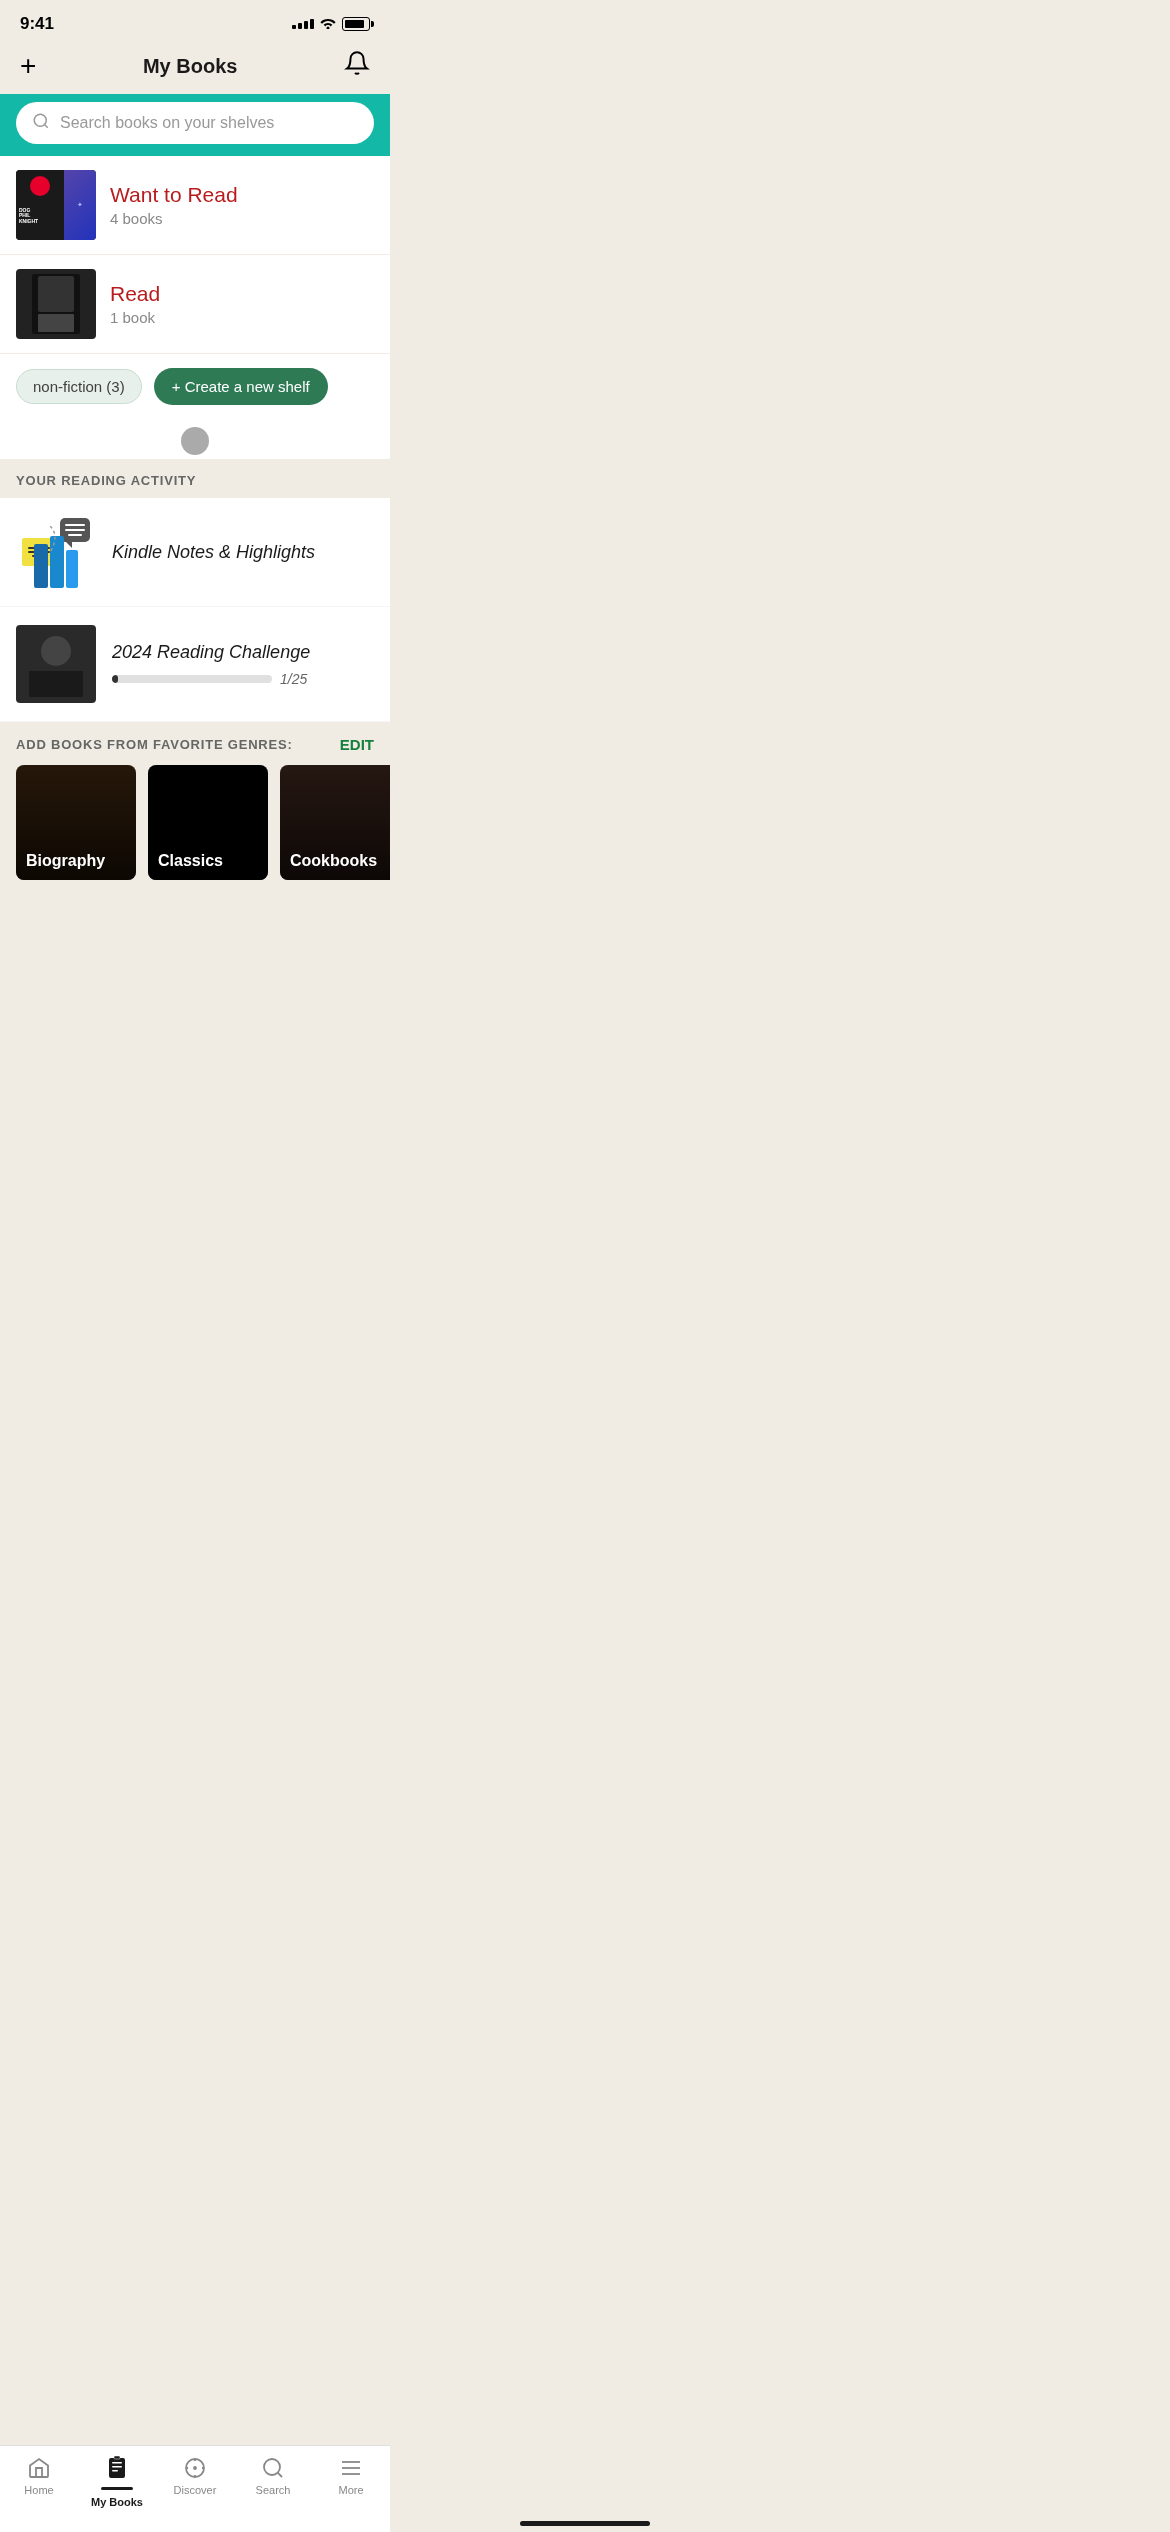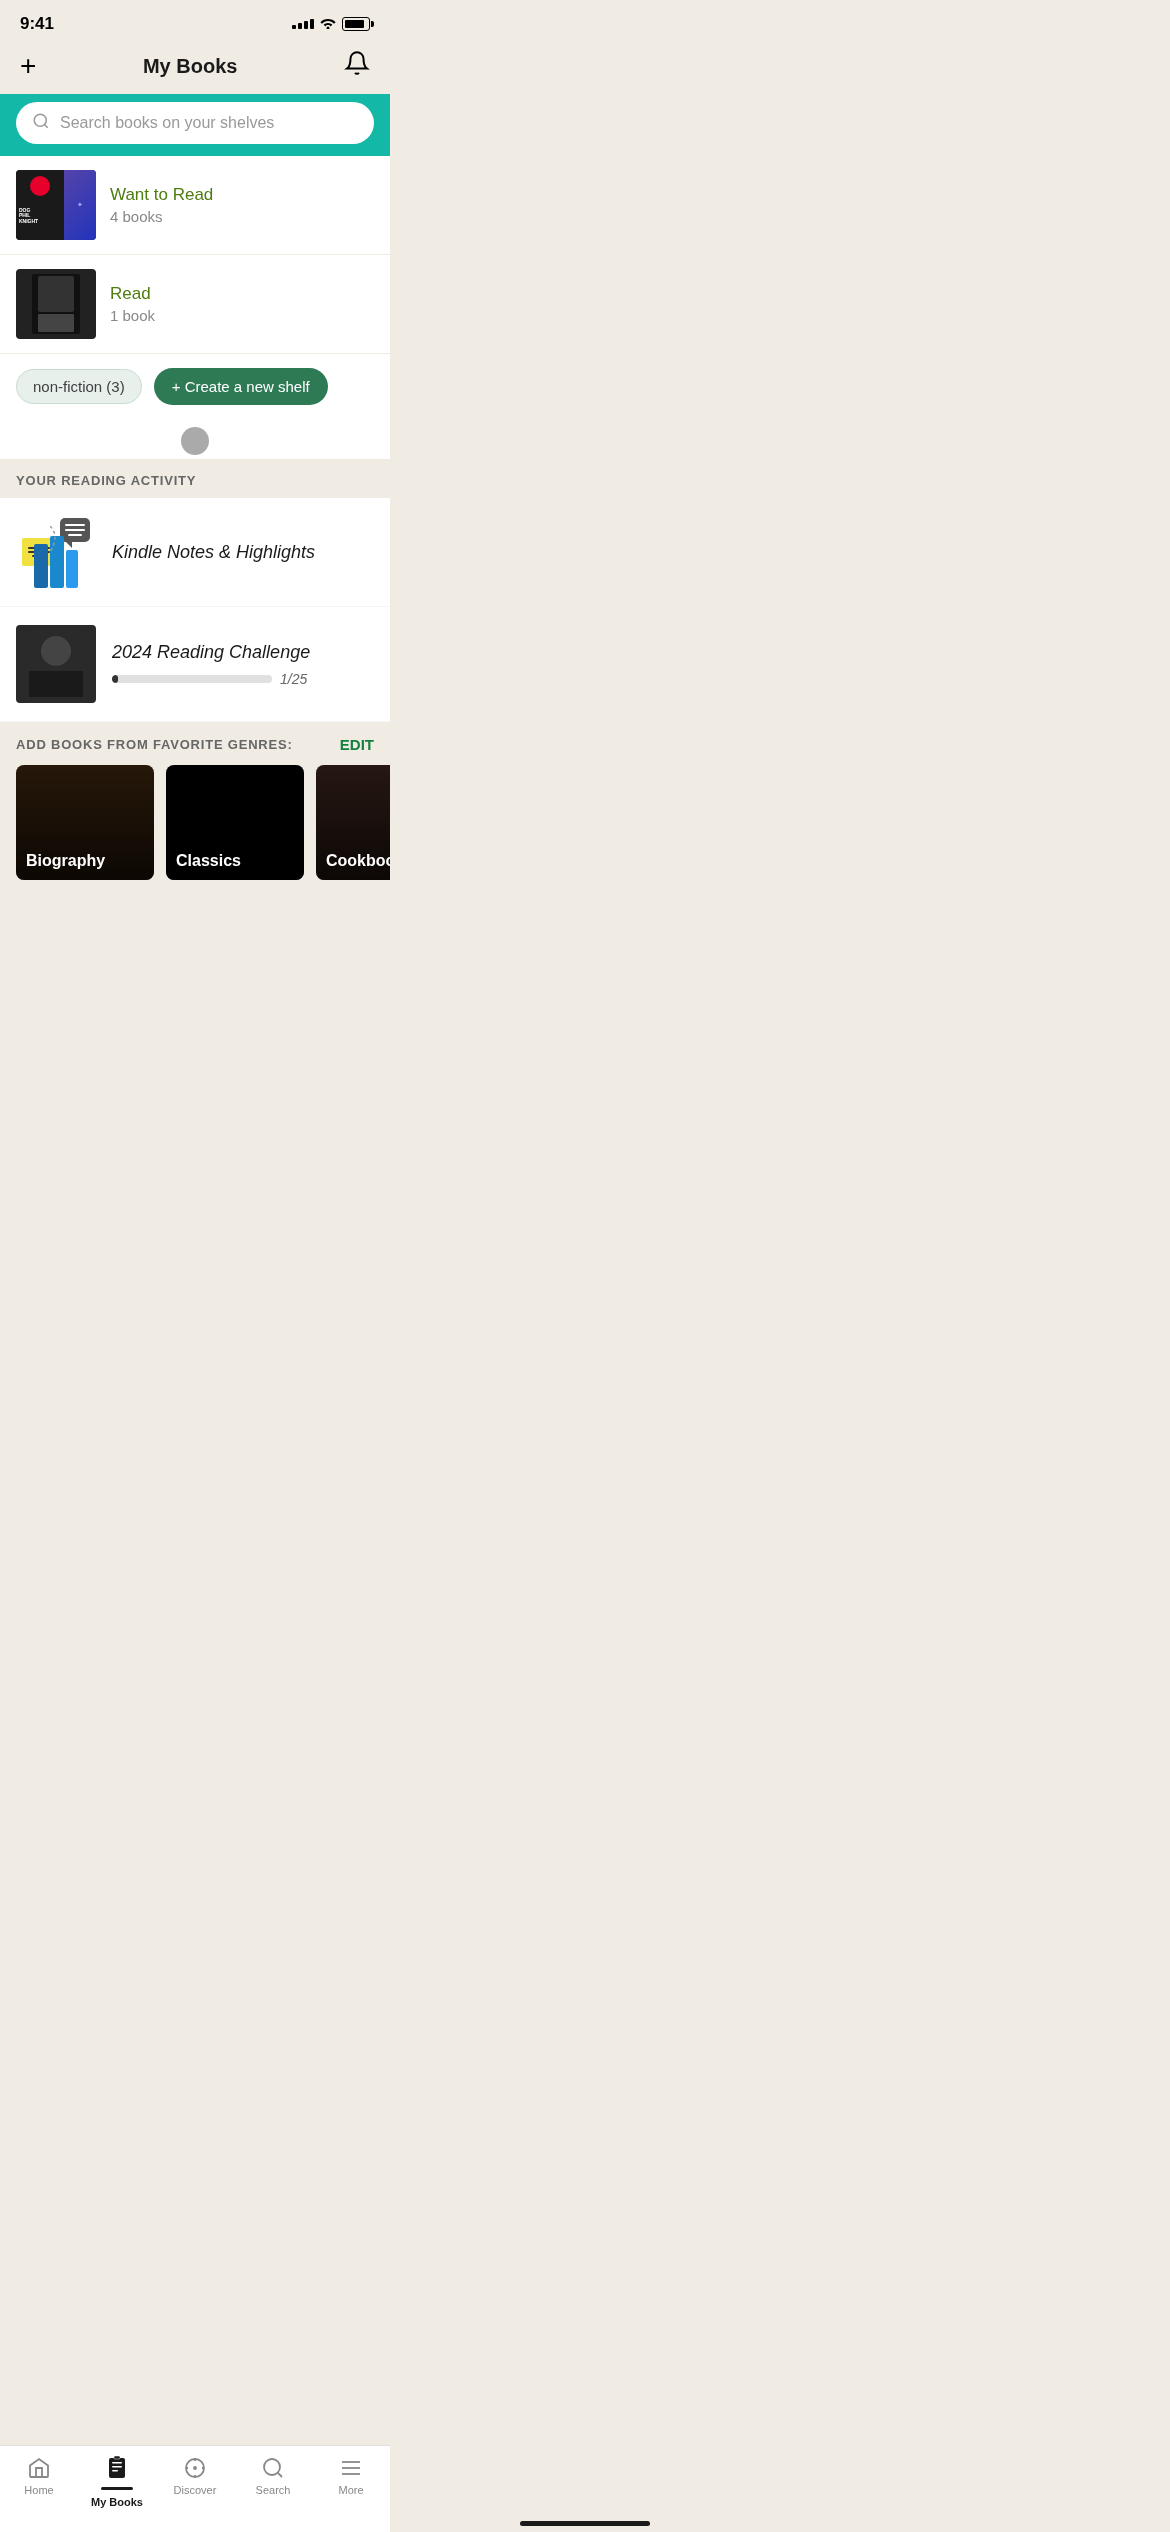--- a/index.html
+++ b/index.html
@@ -166,23 +166,23 @@
       height: 100%;
       background: #4a3a8a;
       display: flex;
       align-items: center;
       justify-content: center;
       font-size: 8px;
       color: #fff;
     }
     .shelf-info {}
     .shelf-name {
-      font-size: 17px;
+      font-size: 21px;
       font-weight: 500;
-      color: #4d7c0f;
+      color: #b91c1c;
       margin-bottom: 3px;
     }
     .shelf-count {
       font-size: 15px;
       color: #888;
     }
 
     
     .shelf-thumbnail-read {
       background: #111;
@@ -337,21 +337,21 @@
       color: #15803d;
     }
     .genres-grid {
       display: flex;
       overflow-x: auto;
       padding: 0 16px 16px;
       gap: 12px;
       background: #f0ece4;
     }
     .genre-card {
-      width: 138px;
+      width: 120px;
       height: 115px;
       background: #1a0d04;
       border-radius: 8px;
       flex-shrink: 0;
       display: flex;
       align-items: flex-end;
       padding: 10px;
       position: relative;
       overflow: hidden;
     }

